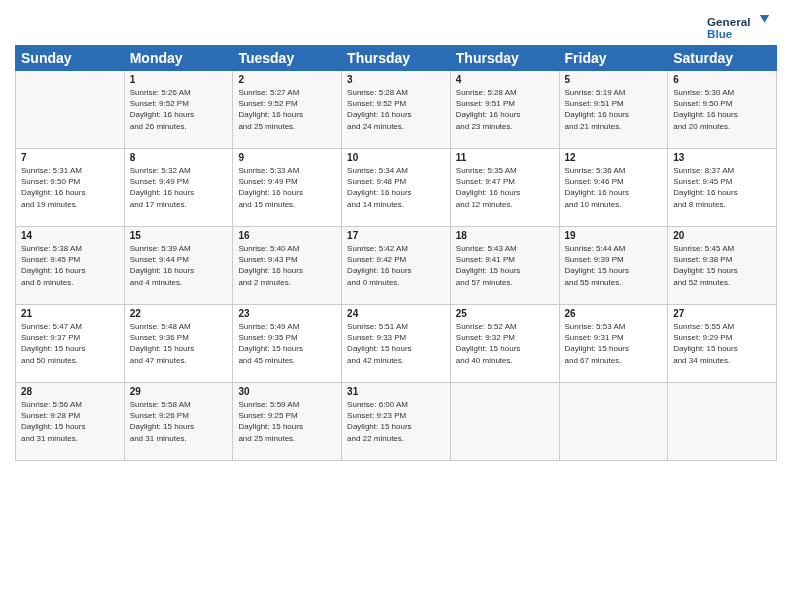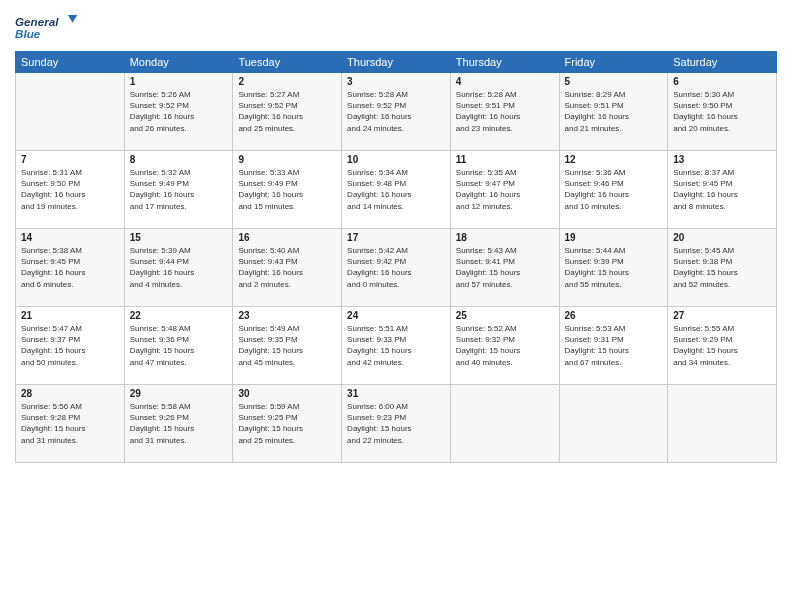--- a/index.html
+++ b/index.html
@@ -10,24 +10,22 @@
       background: #fff;
       overflow: hidden;
     }
     .page {
       width: 792px;
       height: 612px;
       padding: 10px 15px;
     }
     .header {
       display: flex;
-      justify-content: flex-start;
+      justify-content: flex-end;
       align-items: flex-start;
-      margin-bottom: 6px;
-      font-style: italic;
     }
     .logo {
       display: flex;
       align-items: center;
       gap: 4px;
     }
     .logo-icon {
       width: 28px;
       height: 28px;
     }
@@ -46,22 +44,22 @@
     table {
       width: 100%;
       border-collapse: collapse;
       table-layout: fixed;
     }
     thead tr {
       background: #2a6db5;
     }
     thead th {
       color: #fff;
-      font-size: 11px;
-      font-weight: normal;
+      font-size: 14px;
+      font-weight: bold;
       padding: 4px 5px;
       text-align: left;
       border: 1px solid #2a6db5;
     }
     tbody tr {
       vertical-align: top;
     }
     tbody td {
       border: 1px solid #ccc;
       padding: 3px 5px;
@@ -143,21 +141,21 @@
           </td>
           <td>
             <span class="day-num">4</span>
             <div class="cell-content">Sunrise: 5:28 AM</div>
             <div class="cell-content">Sunset: 9:51 PM</div>
             <div class="cell-content">Daylight: 16 hours</div>
             <div class="cell-content">and 23 minutes.</div>
           </td>
           <td>
             <span class="day-num">5</span>
-            <div class="cell-content">Sunrise: 8:29 AM</div>
+            <div class="cell-content">Sunrise: 5:19 AM</div>
             <div class="cell-content">Sunset: 9:51 PM</div>
             <div class="cell-content">Daylight: 16 hours</div>
             <div class="cell-content">and 21 minutes.</div>
           </td>
           <td>
             <span class="day-num">6</span>
             <div class="cell-content">Sunrise: 5:30 AM</div>
             <div class="cell-content">Sunset: 9:50 PM</div>
             <div class="cell-content">Daylight: 16 hours</div>
             <div class="cell-content">and 20 minutes.</div>

